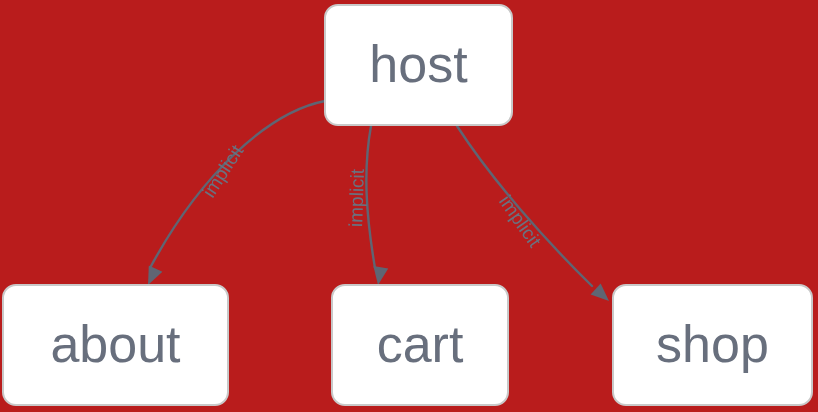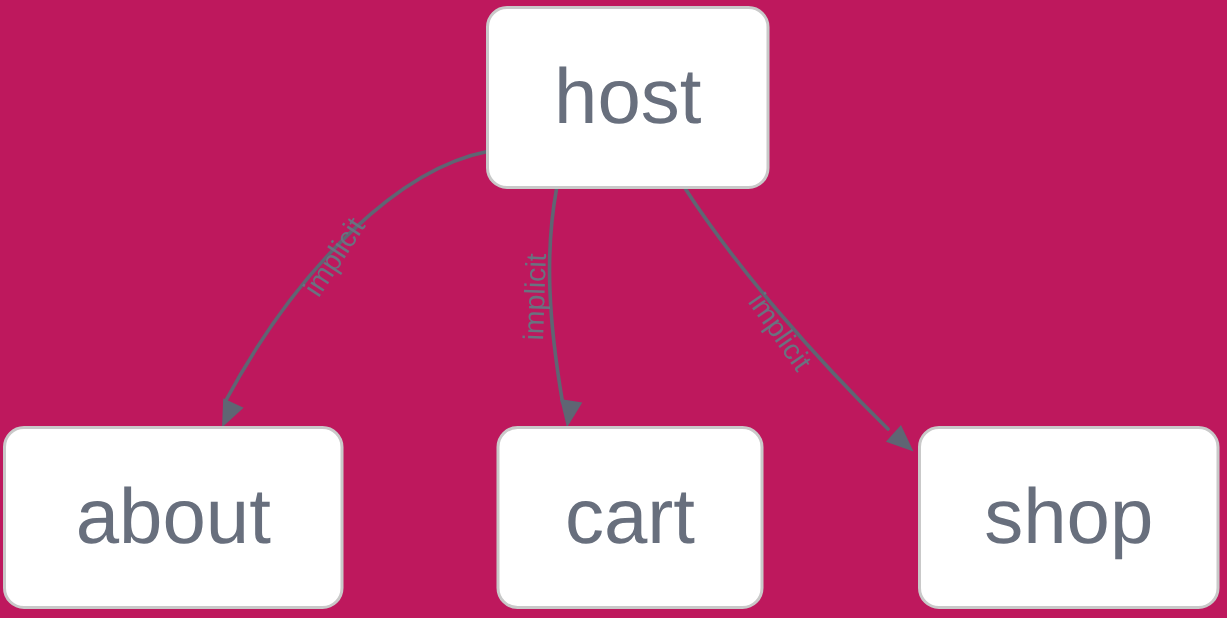--- a/index.html
+++ b/index.html
@@ -8,21 +8,21 @@
     padding: 0;
     background: #ffffff;
   }
   body {
     font-family: "Liberation Sans", sans-serif;
   }
   #stage {
     position: relative;
     width: 818px;
     height: 412px;
-    background: #be185d;
+    background: #b91c1c;
     overflow: hidden;
   }
   #graph-svg {
     position: absolute;
     left: 0;
     top: 0;
     width: 818px;
     height: 412px;
   }
   .node-rect {

